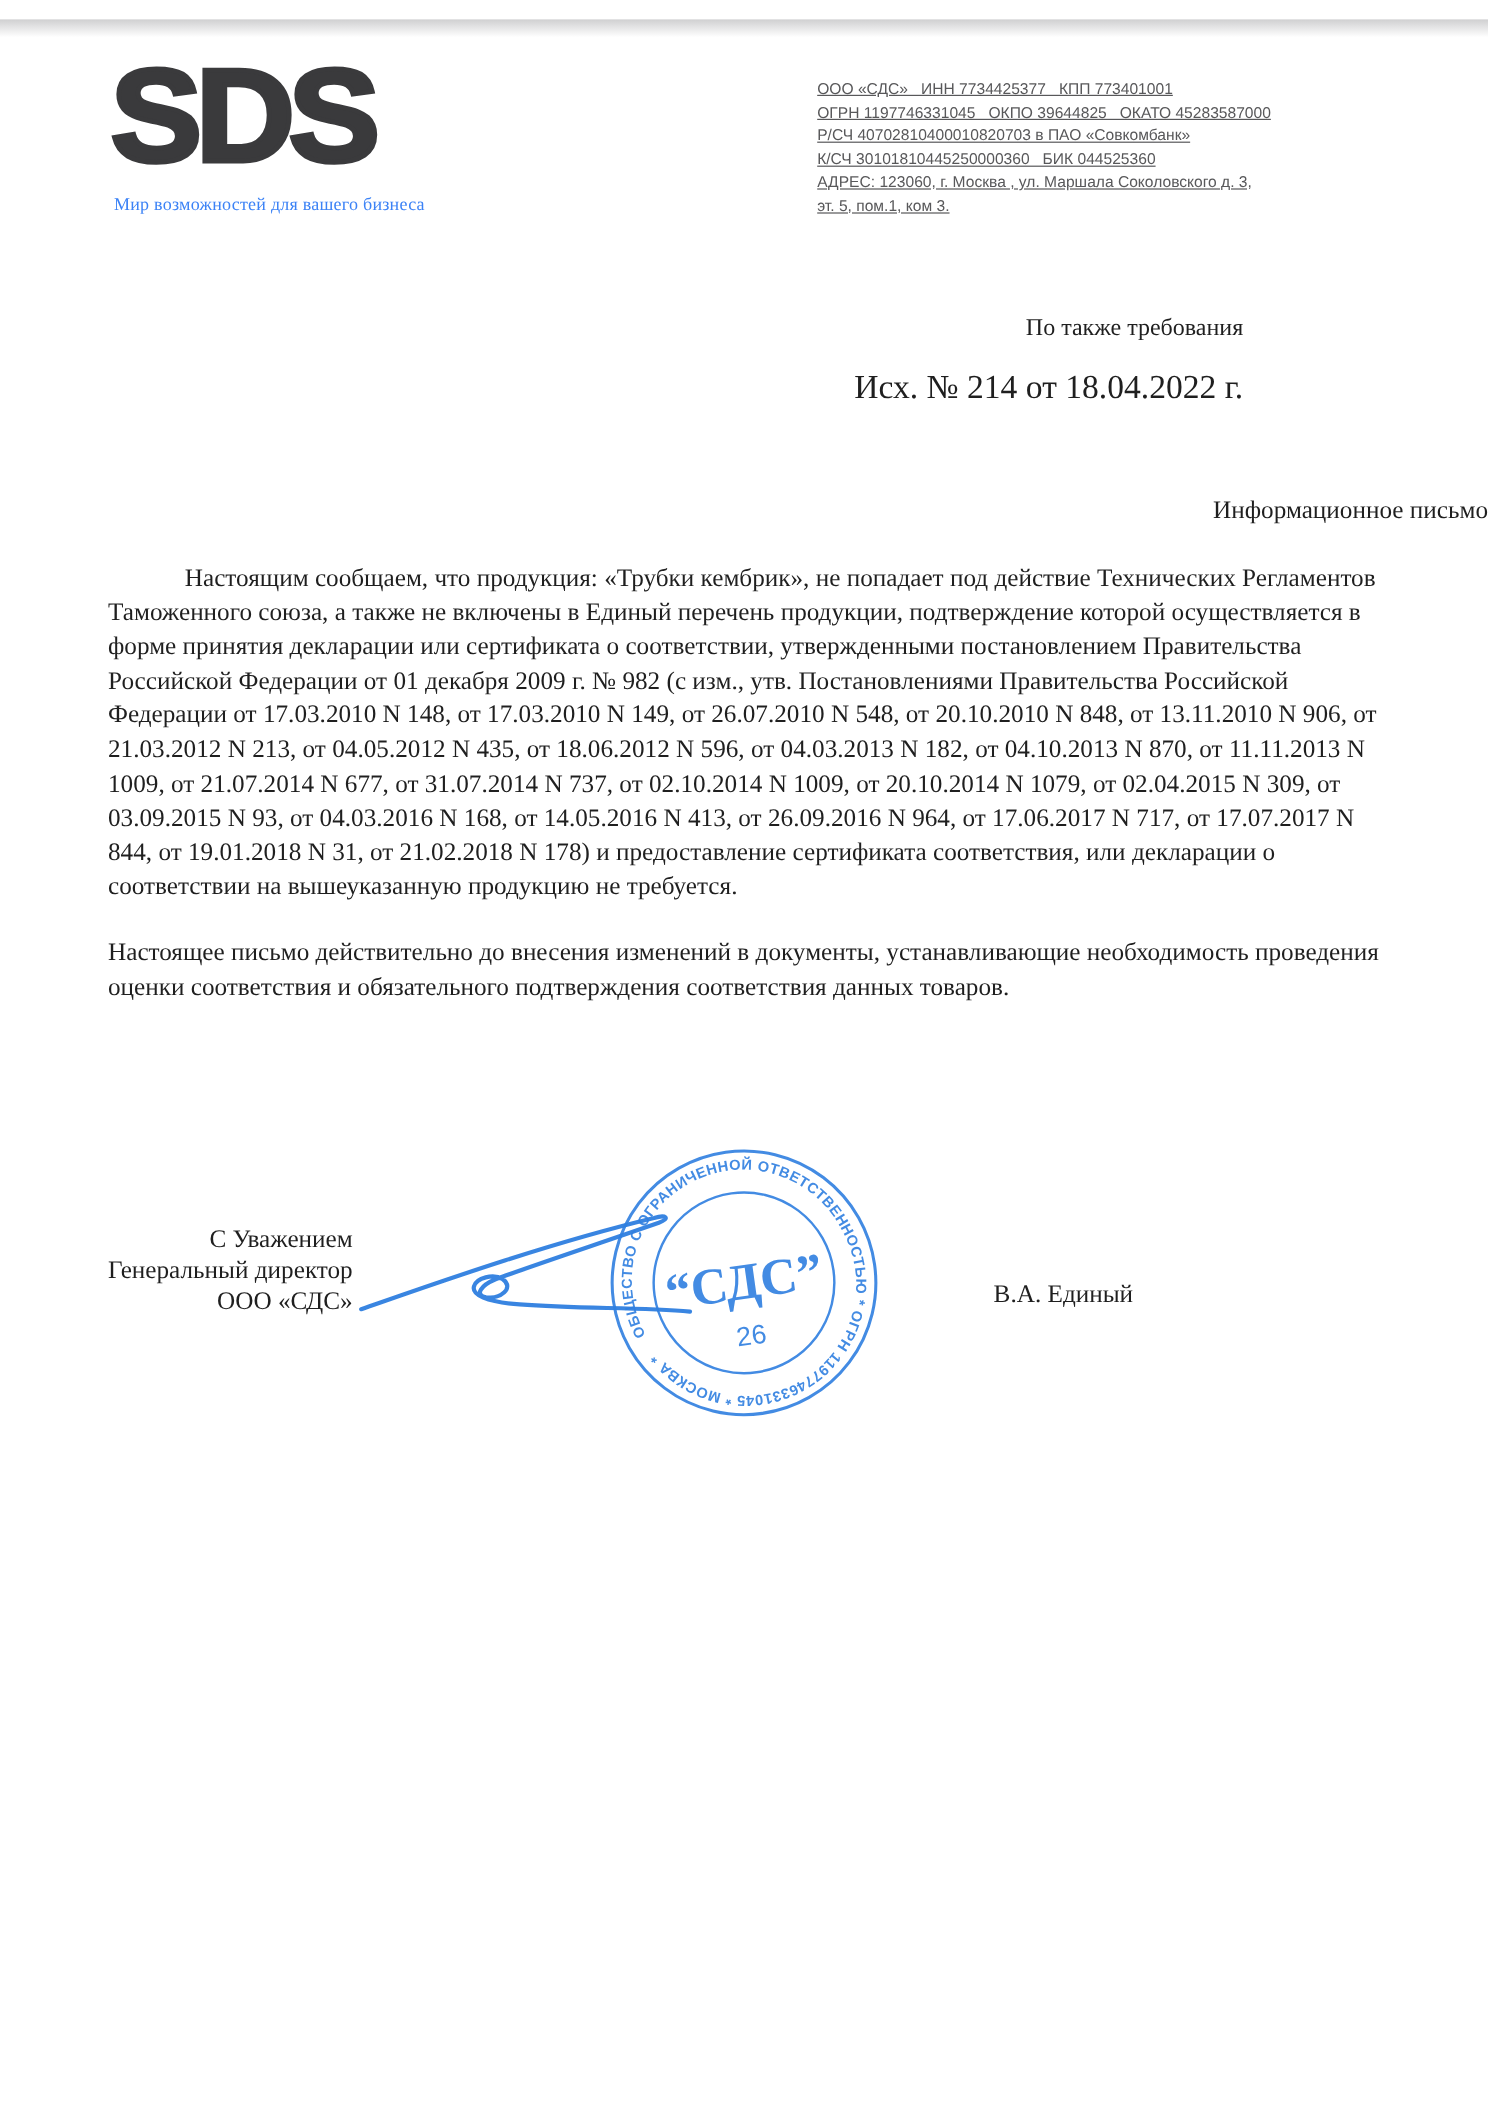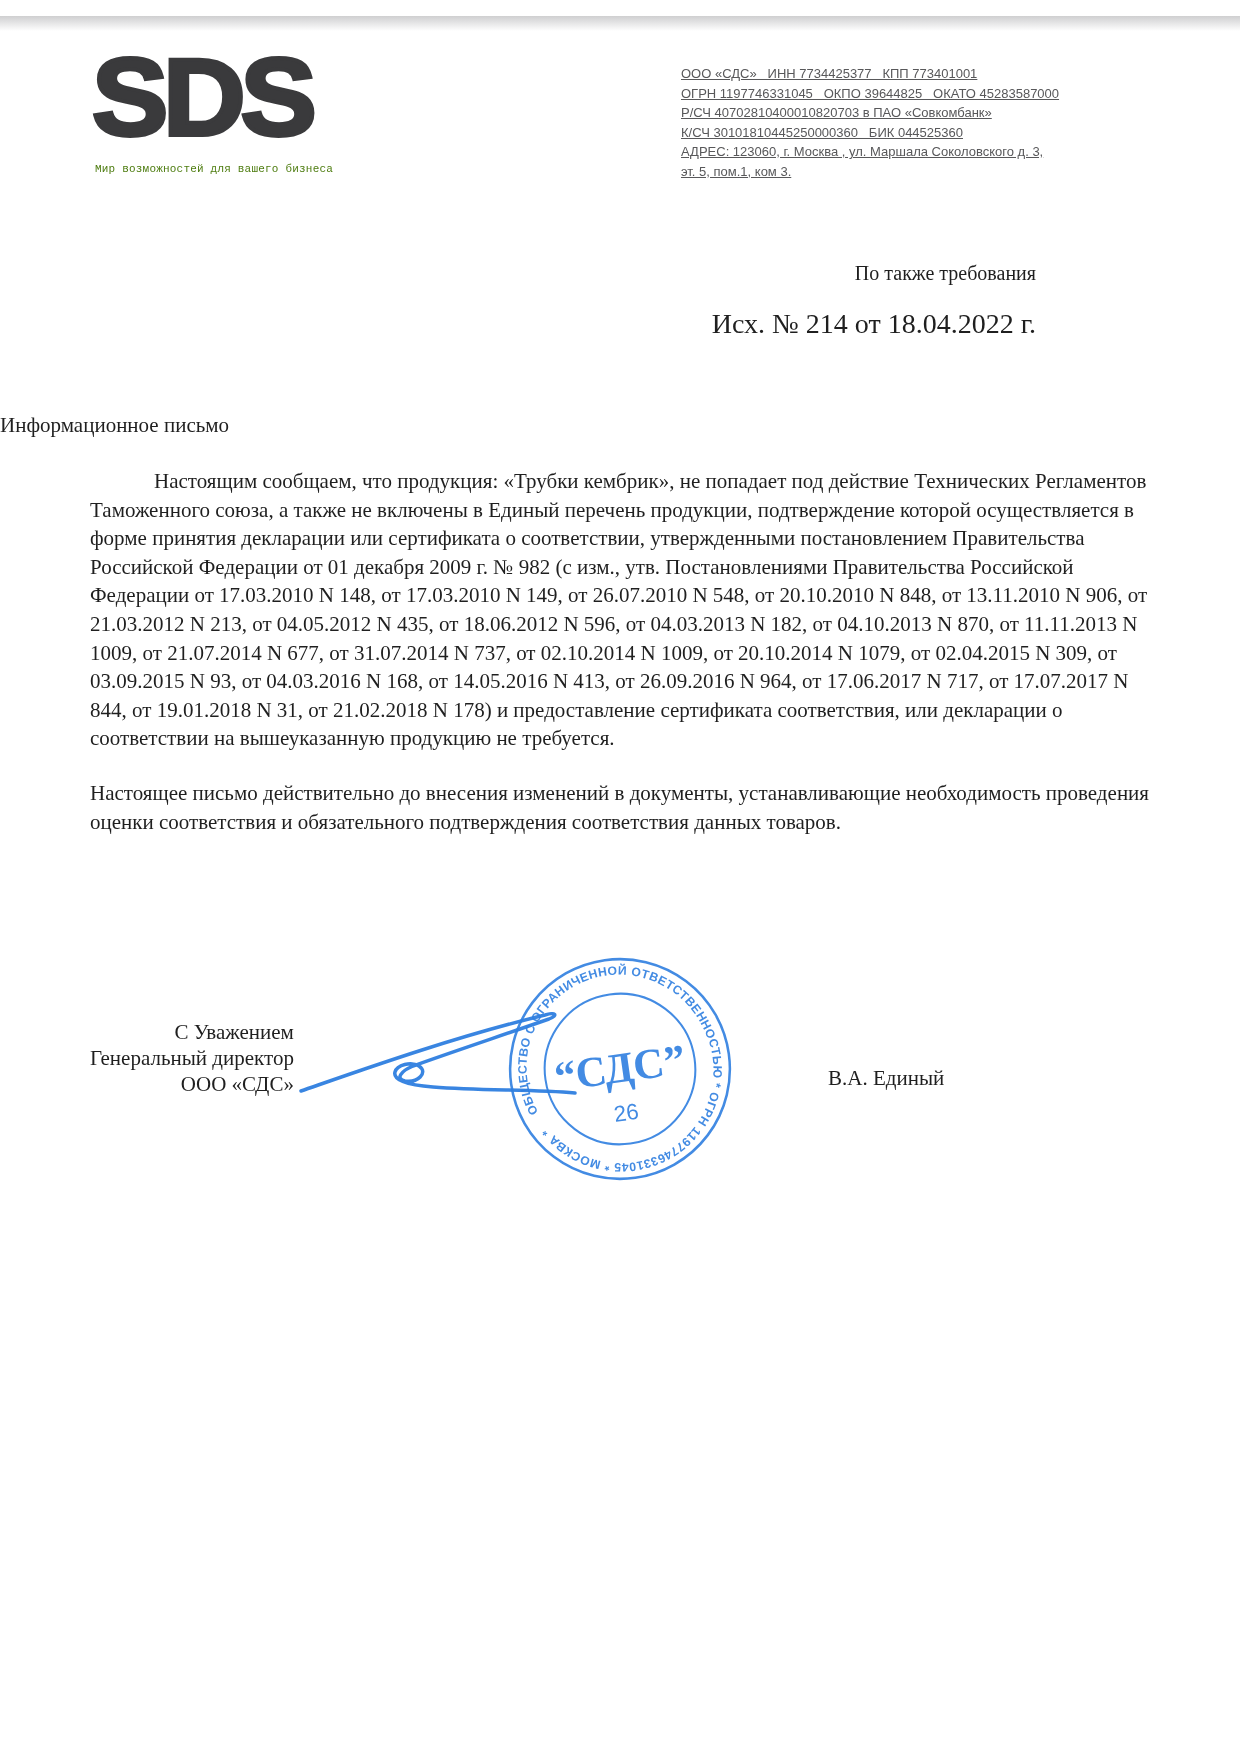--- a/index.html
+++ b/index.html
@@ -33,23 +33,23 @@
     letter-spacing: -5px;
     color: #3a3a3c;
     -webkit-text-stroke: 4px #3a3a3c;
     transform: scaleX(1.04);
     transform-origin: left top;
   }
   .tagline {
     position: absolute;
     left: 95px;
     top: 147px;
-    font-family: Liberation Mono, monospace;
-    font-size: 11px;
-    color: #4d7c0f;
+    font-family: Liberation Serif, serif;
+    font-size: 15px;
+    color: #3b82f6;
     letter-spacing: 0.2px;
   }
   .company-details {
     position: absolute;
     left: 681px;
     top: 48px;
     font-family: "Liberation Sans", sans-serif;
     font-size: 13px;
     line-height: 19.5px;
     color: #58585a;
@@ -68,22 +68,21 @@
     right: 204px;
     top: 292px;
     font-size: 28px;
   }
   
   .title {
     position: absolute;
     left: 0;
     top: 397px;
     width: 1240px;
-    padding-right: 124px;
-    text-align: left;
+    text-align: right;
     font-size: 21px;
   }
   .body-text {
     position: absolute;
     left: 90px;
     top: 451px;
     width: 1064px;
     font-size: 21px;
     line-height: 28.6px;
   }

